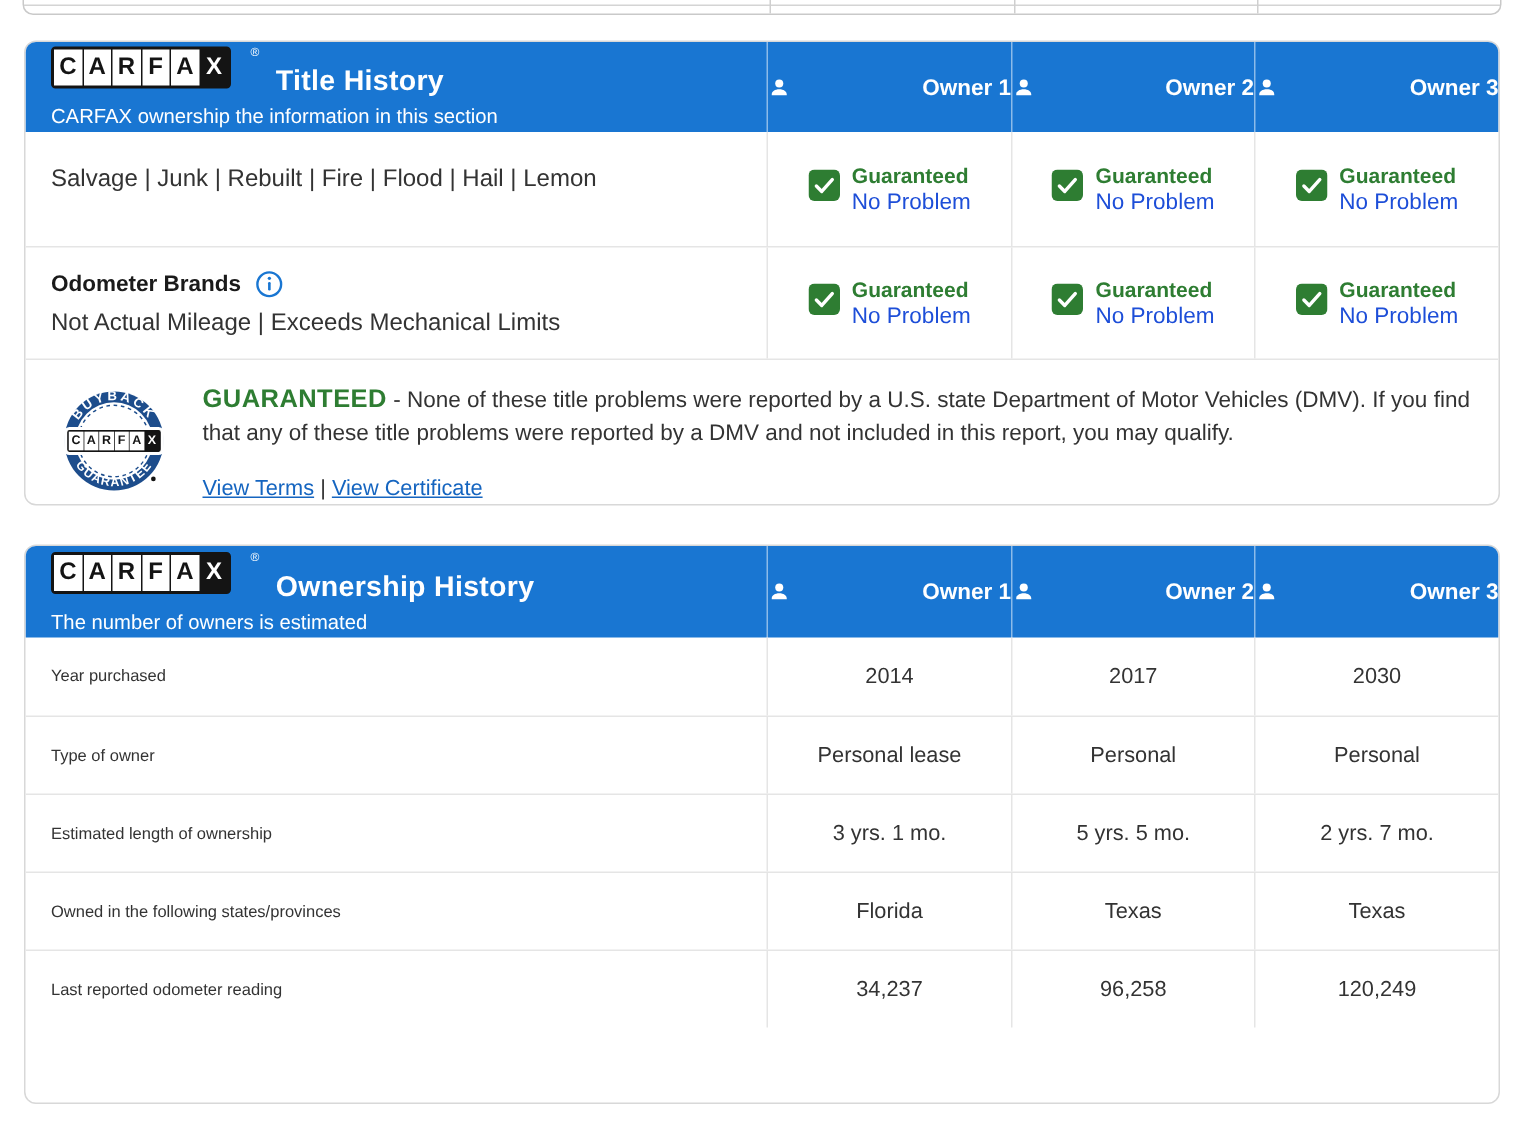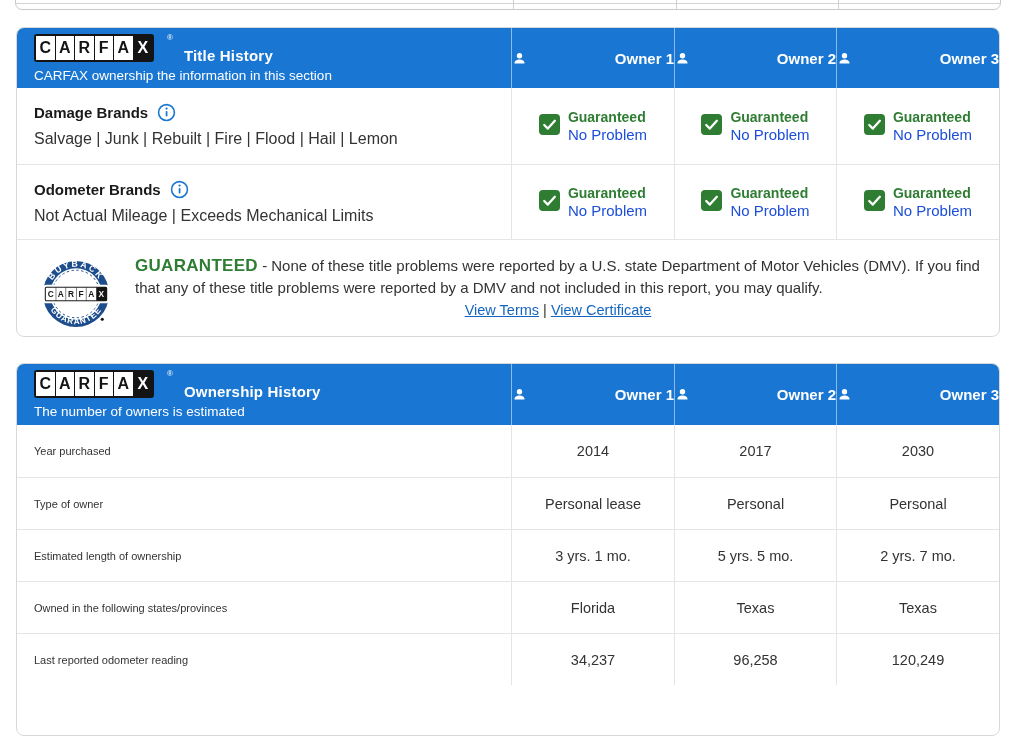--- a/index.html
+++ b/index.html
@@ -18,21 +18,21 @@
     border:1px solid #d8d8d8; border-radius:8px; overflow:hidden; }
   #title-card { top:27px; height:310px; }
   #ownership-card { top:363px; height:373px; }
 
   .grid { display:grid; grid-template-columns:494px 163px 162px 1fr; }
 
   
   .hdr { background:#1976d2; color:#fff; height:60px; }
   .hdr-label { padding:0 0 0 17px; display:flex; flex-direction:column; justify-content:center; }
   .hdr-title-row { display:flex; align-items:flex-start; gap:11px; }
-  .hdr-title { font-size:15px; font-weight:bold; margin-top:13px; letter-spacing:.2px; }
+  .hdr-title { font-size:19px; font-weight:bold; margin-top:13px; letter-spacing:.2px; }
   .hdr-sub { font-size:13.5px; margin-top:4px; }
   .owner-col { display:flex; align-items:center; justify-content:space-between; gap:8px;
     border-left:1px solid rgba(255,255,255,.5); font-weight:bold; font-size:15px; }
   .person-icon svg { display:block; }
 
   
   .carfax-logo { display:inline-flex; background:#141414; border:2px solid #141414;
     border-radius:3px; gap:1px; }
   .logo-cell { width:18.5px; height:24px; background:#fff; color:#141414; font-weight:bold;
     font-size:16px; display:flex; align-items:center; justify-content:center; }
@@ -55,21 +55,21 @@
   .info-icon { display:inline-flex; cursor:pointer; }
 
   
   .g-row { display:flex; padding:15px 18px 10px 24px; gap:24px; border-top:1px solid #e5e5e5; align-items:flex-start; }
   .g-badge { width:70px; height:70px; flex:none; position:relative; margin-top:4px; }
   .g-badge .mini-logo { position:absolute; left:50%; top:50%;
     transform:translate(-50%,-50%) scale(.52); box-shadow:0 0 0 4px #fff; }
   .g-textblock { flex:1; }
   .g-para { font-size:15px; color:#333; line-height:22px; }
   .g-head { color:#2e7d32; font-weight:bold; font-size:17px; letter-spacing:.3px; }
-  .g-links { margin-top:3px; font-size:14.5px; color:#333;text-align:center; }
+  .g-links { margin-top:18px; font-size:14.5px; color:#333; }
   .g-links a { color:#1565c0; text-decoration:underline; cursor:pointer; }
 
   
   .o-row { height:52px; border-top:1px solid #e5e5e5; }
   .o-row.first { border-top:none; }
   .o-label { display:flex; align-items:center; padding-left:17px; font-size:11px; color:#333; }
   .o-val { border-left:1px solid #e5e5e5; display:flex; align-items:center; justify-content:center;
     font-size:14.5px; color:#333; }
   #ownership-card .hdr { height:61px; }
 </style>
@@ -124,30 +124,20 @@
             <circle cx="12" cy="7.5" r="4.3" fill="#fff"></circle>
             <path d="M12 13.5c-4.6 0-8 2.3-8 5.3V20h16v-1.2c0-3-3.4-5.3-8-5.3z" fill="#fff"></path>
           </svg>
       </span>
       <span>Owner 3</span>
     </div>
   </div>
 
   <div class="grid t-row t-row-damage first">
     <div class="cell-label">
-      <div class="brand-label">
-        <span>Damage Brands</span>
-        <span class="info-icon">
-          <svg width="19" height="19" viewBox="0 0 24 24">
-              <circle cx="12" cy="12" r="10" fill="none" stroke="#1976d2" stroke-width="2"></circle>
-              <rect x="11" y="10.2" width="2.2" height="7" rx="1" fill="#1976d2"></rect>
-              <circle cx="12.1" cy="7" r="1.4" fill="#1976d2"></circle>
-            </svg>
-        </span>
-      </div>
       <div class="brand-detail">Salvage | Junk | Rebuilt | Fire | Flood | Hail | Lemon</div>
     </div>
     <div class="cell-val">
       <div class="status">
         <span>
           <svg width="21" height="21" viewBox="0 0 24 24">
               <rect width="24" height="24" rx="4.5" fill="#2e7d32"></rect>
               <path d="M6 12.6l4.1 4.1 8-9" stroke="#fff" stroke-width="2.6" fill="none" stroke-linecap="round" stroke-linejoin="round"></path>
             </svg>
         </span>

